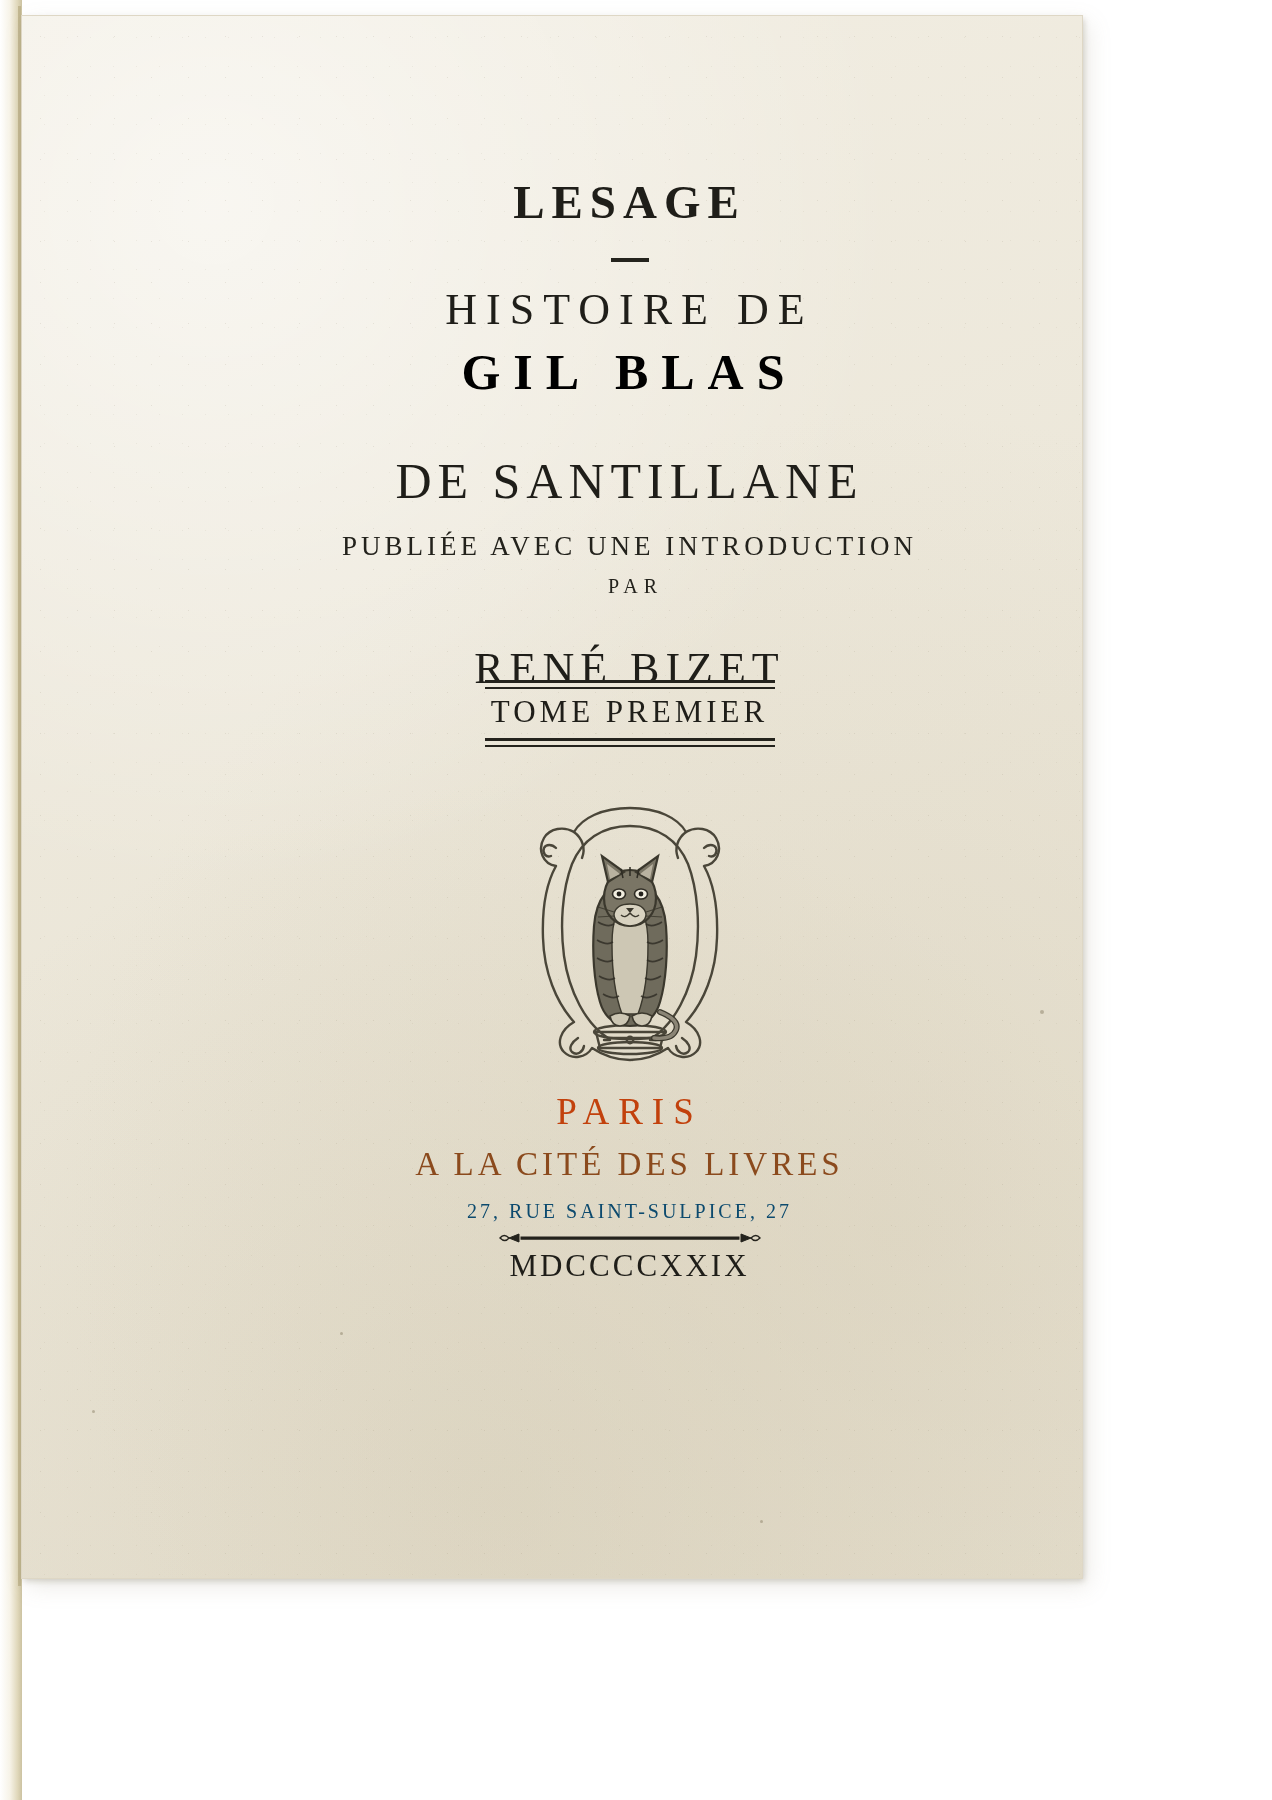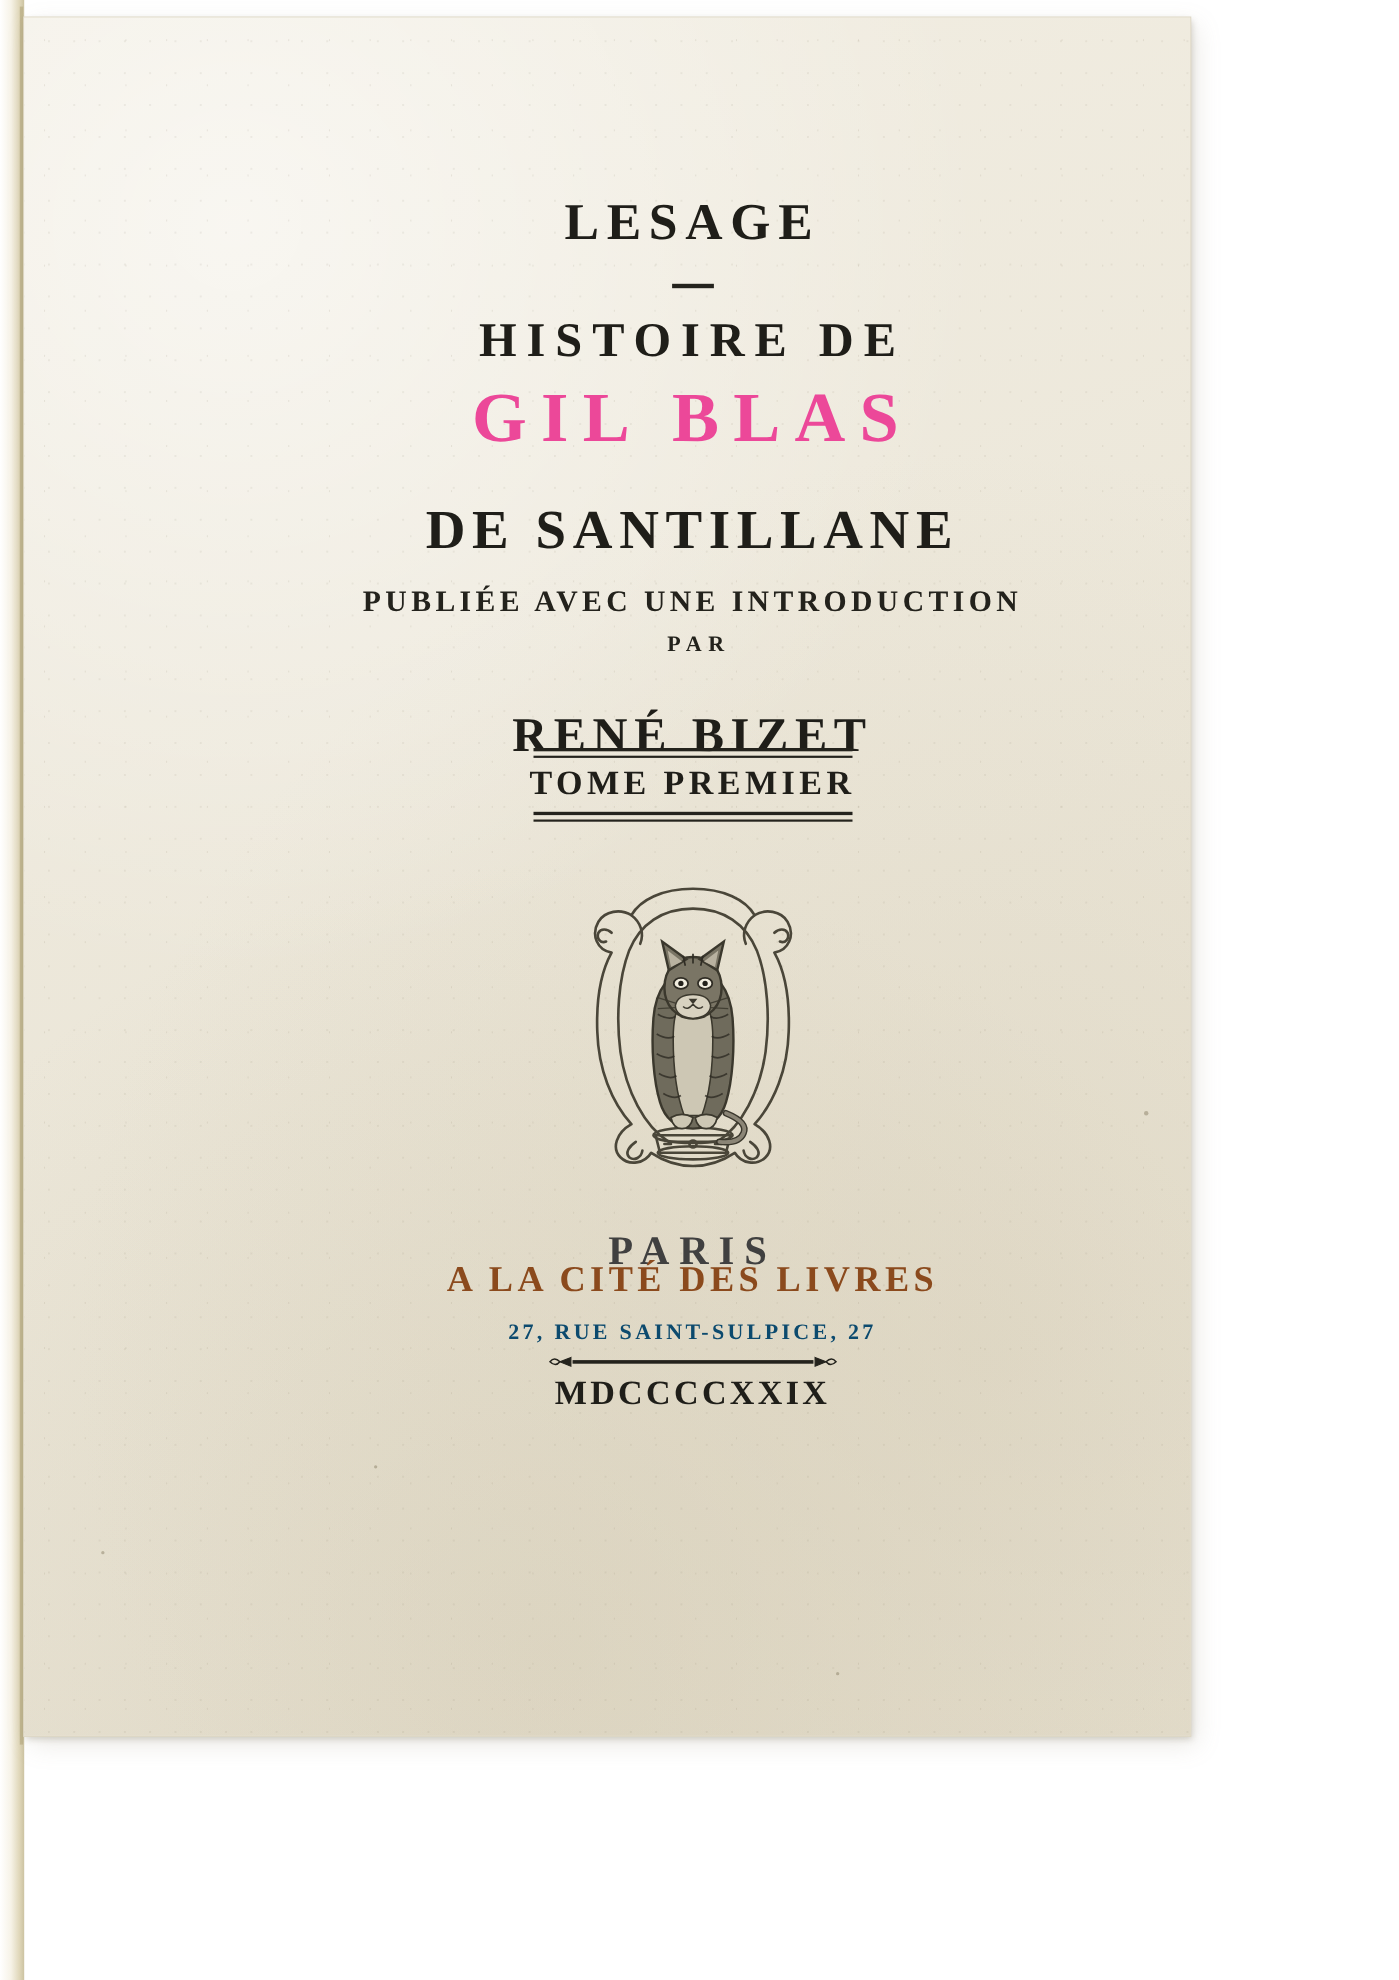--- a/index.html
+++ b/index.html
@@ -83,21 +83,21 @@
   #content {
     position: absolute;
     inset: 0;
     z-index: 3;
     color: #26251f;
     text-align: center;
   }
 
   .line {
     font-family: "Liberation Serif", serif;
-    font-weight: bold;
+    font-weight: normal;
     color: #22211c;
   }
 
   .author-top {
     position: absolute;
     left: 0; right: 0;
     top: 175px;
     font-size: 47px;
     letter-spacing: 7px;
     font-weight: bold;
@@ -120,24 +120,24 @@
     top: 284px;
     font-size: 44px;
     letter-spacing: 9px;
     color: #1f1e19;
   }
 
   .title-main {
     position: absolute;
     left: 0; right: 0;
     top: 343px;
-    font-size: 64px;
+    font-size: 50px;
     letter-spacing: 13px;
     font-weight: bold;
-    color: #ec4899;
+    color: #000000;
   }
 
   .title-2 {
     position: absolute;
     left: 0; right: 0;
     top: 452px;
     font-size: 50px;
     letter-spacing: 6px;
     color: #1f1e19;
   }
@@ -212,22 +212,21 @@
     width: 280px;
     height: 290px;
   }
 
   .imprint-city {
     position: absolute;
     left: 0; right: 0;
     top: 1090px;
     font-size: 37px;
     letter-spacing: 9px;
-    color: #404040;
-    margin-top: 26px;
+    color: #c2410c;
   }
 
   .imprint-pub {
     position: absolute;
     left: 0; right: 0;
     top: 1146px;
     font-size: 33px;
     letter-spacing: 4px;
     color: #8b4a1d;
   }

